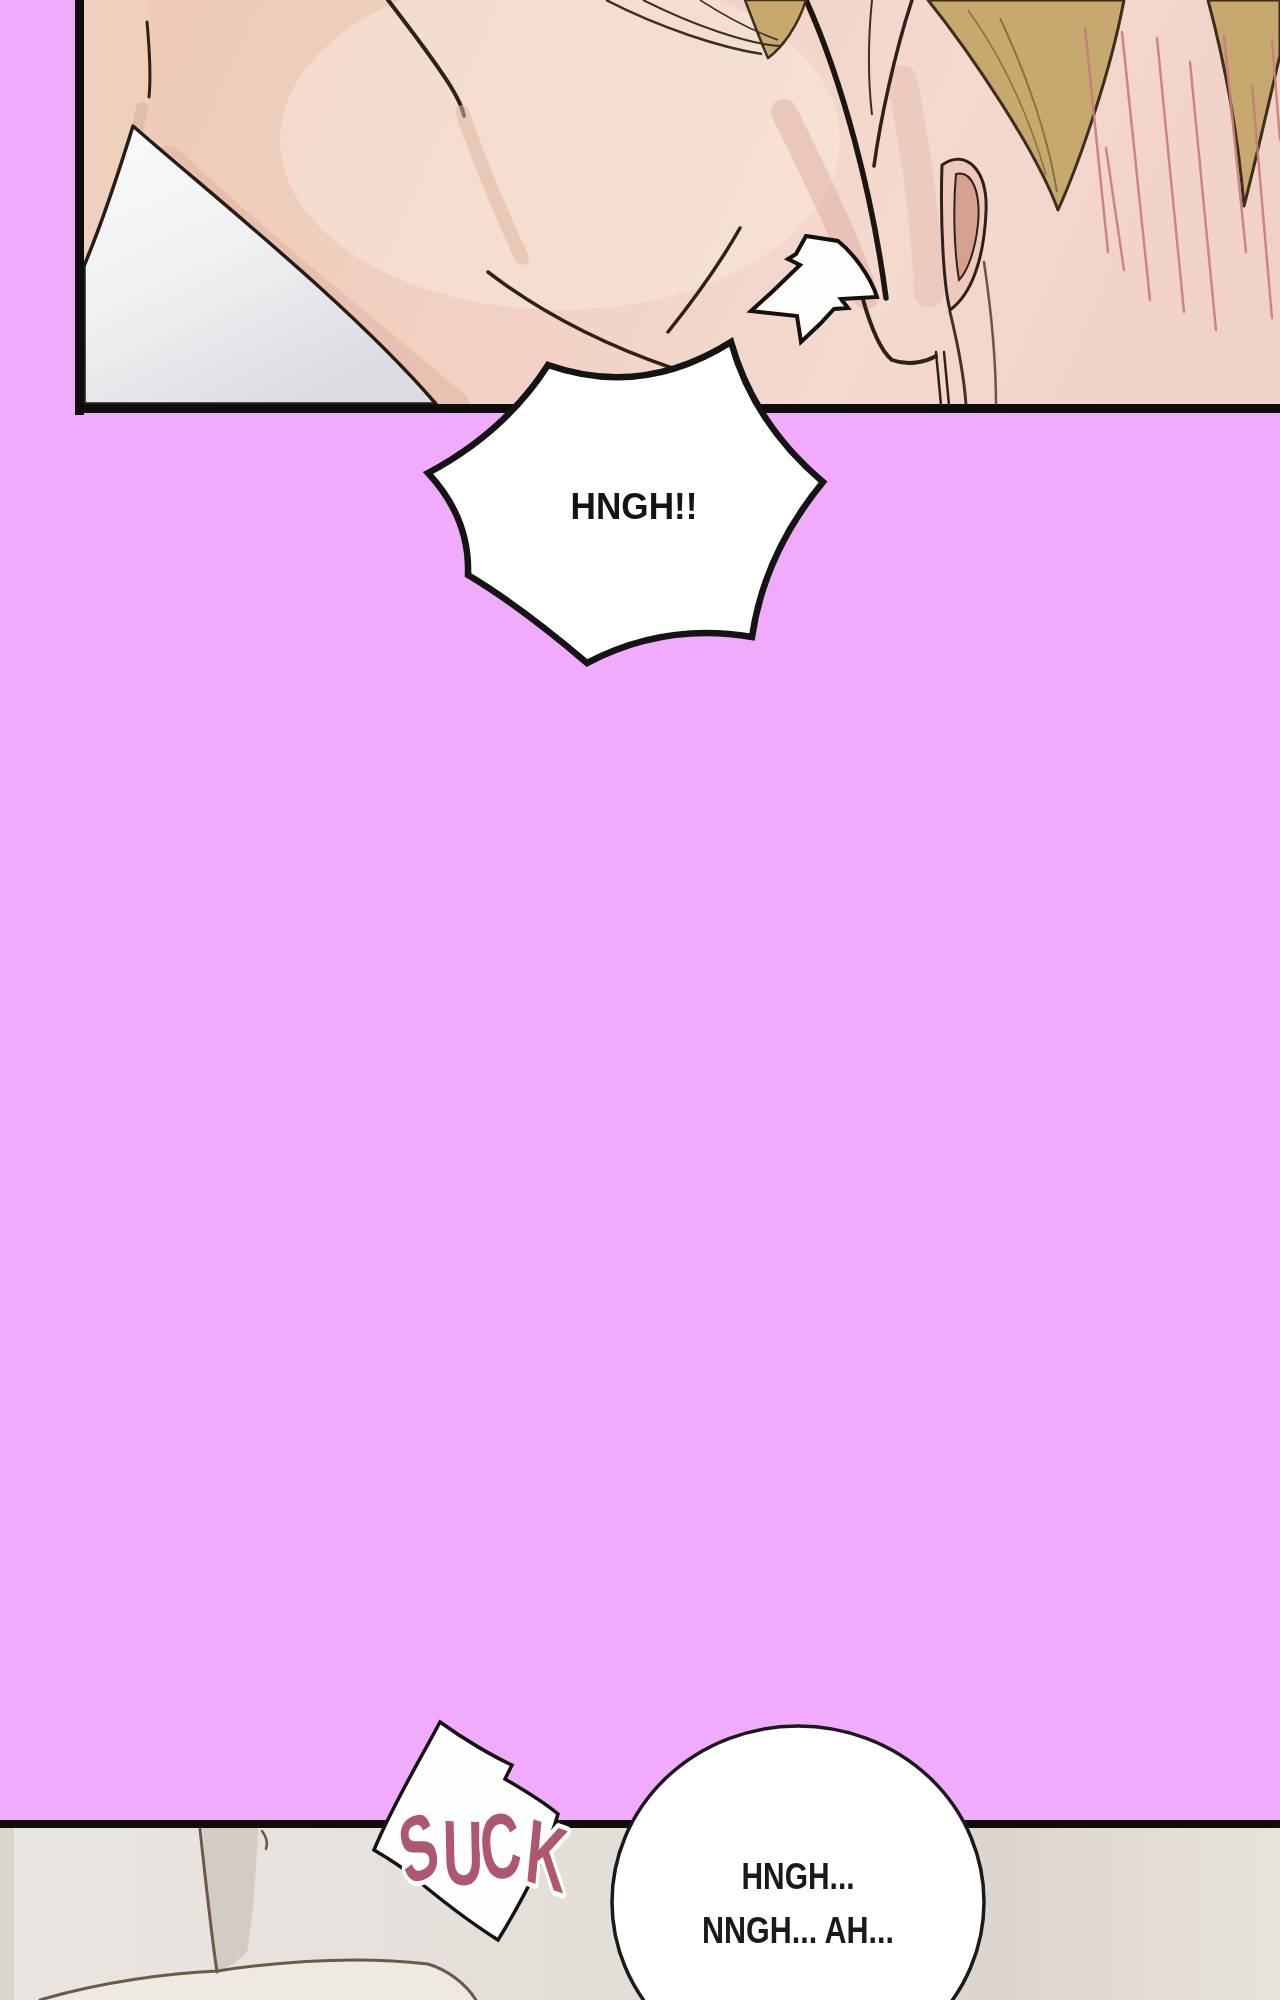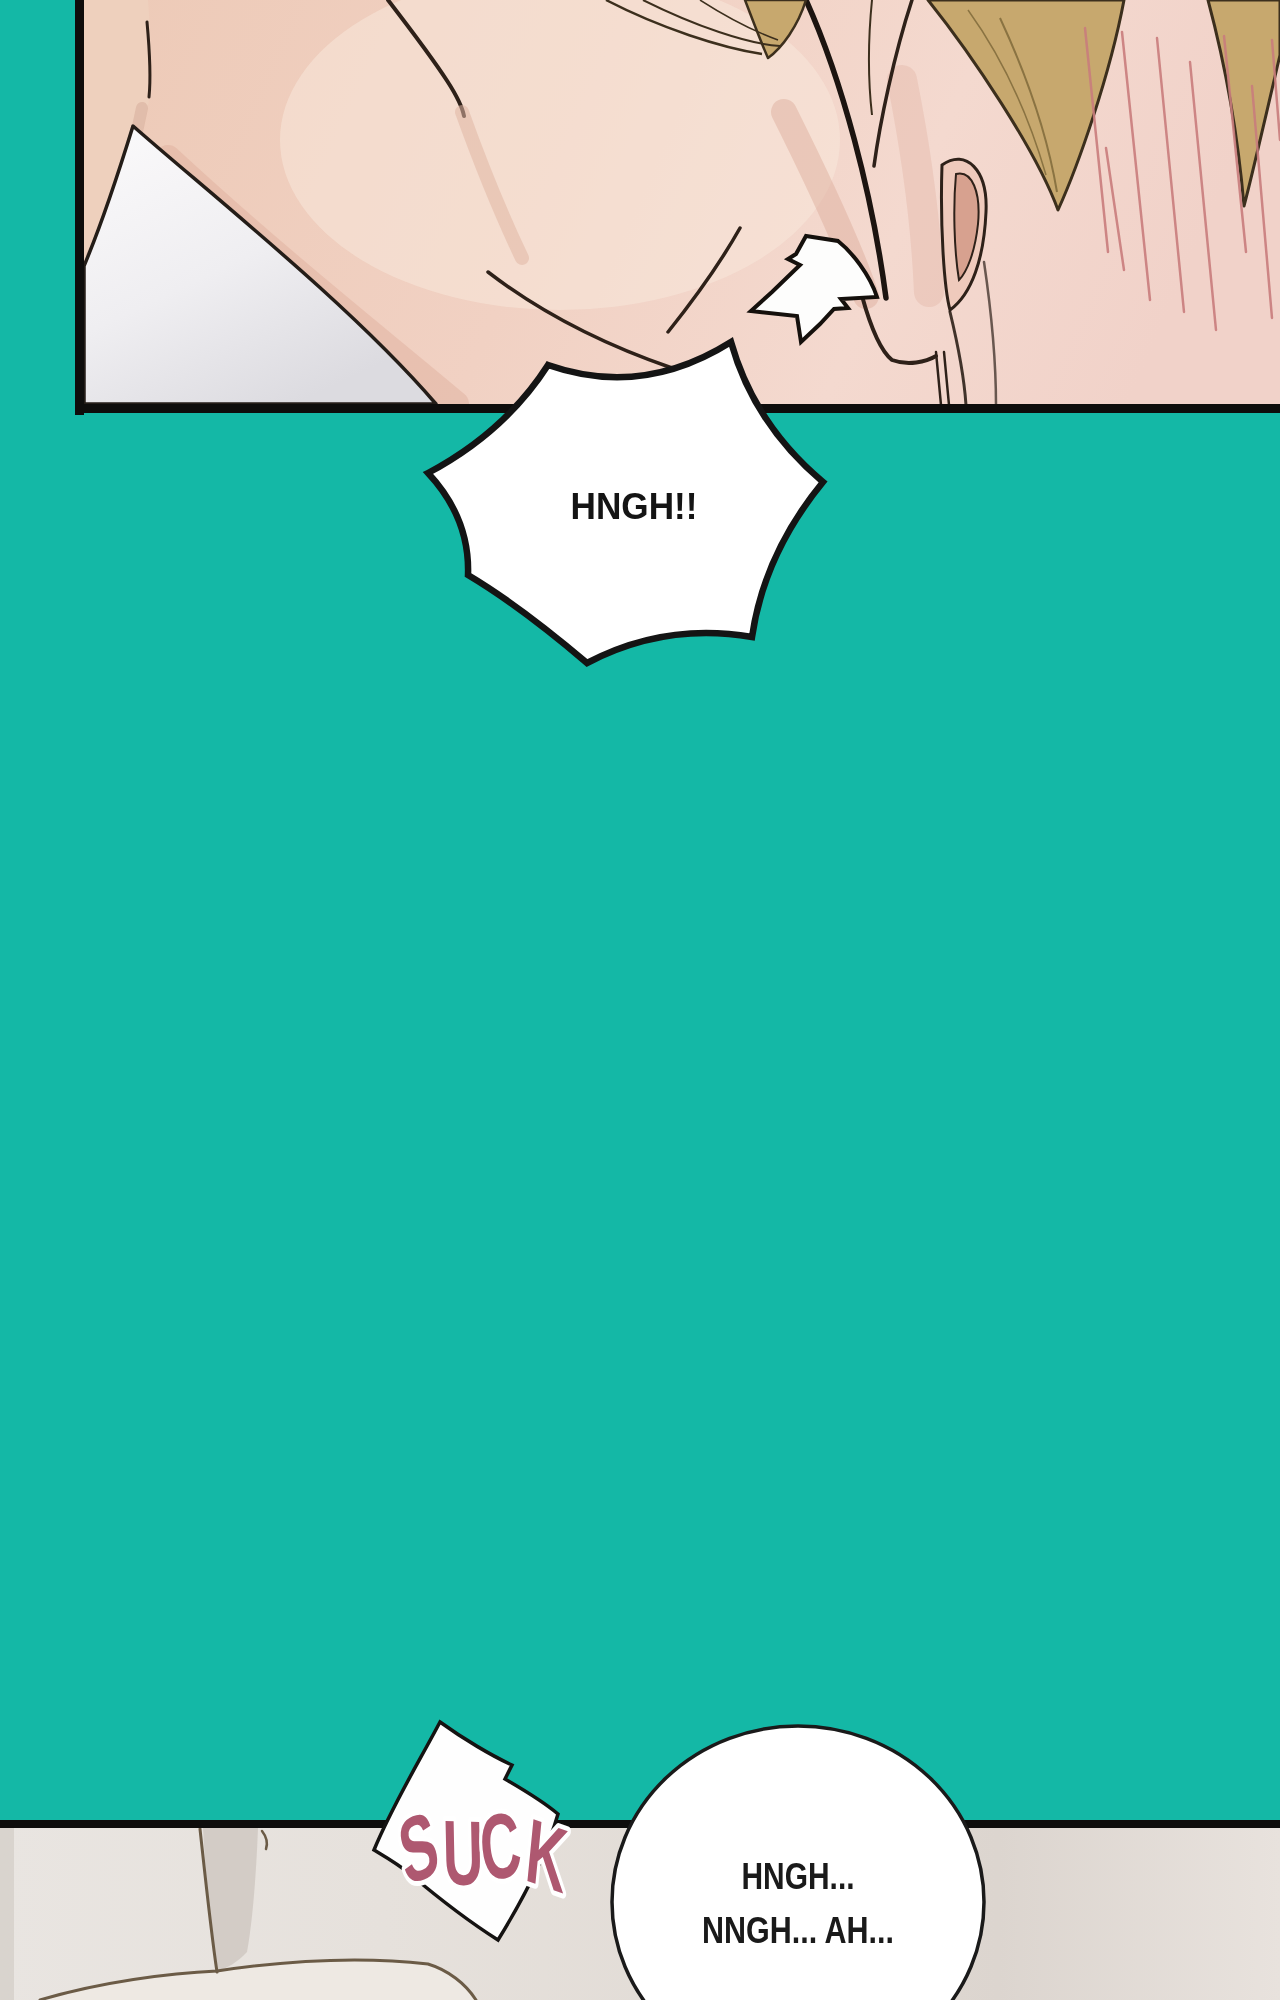--- a/index.html
+++ b/index.html
@@ -1,19 +1,19 @@
 <!DOCTYPE html>
 <html><head>
 <meta charset="utf-8">
 <style>
   html,body{margin:0;padding:0;background:#ffffff;}
   .page{
     position:relative;
     width:1280px;height:2000px;
-    background:#14b8a6;
+    background:#f0abfc;
     overflow:hidden;
     font-family:"Liberation Sans", sans-serif;
   }
   svg{display:block;}
   text{font-family:"Liberation Sans", sans-serif;}
 </style>
 </head>
 <body>
 
 <div class="page">

